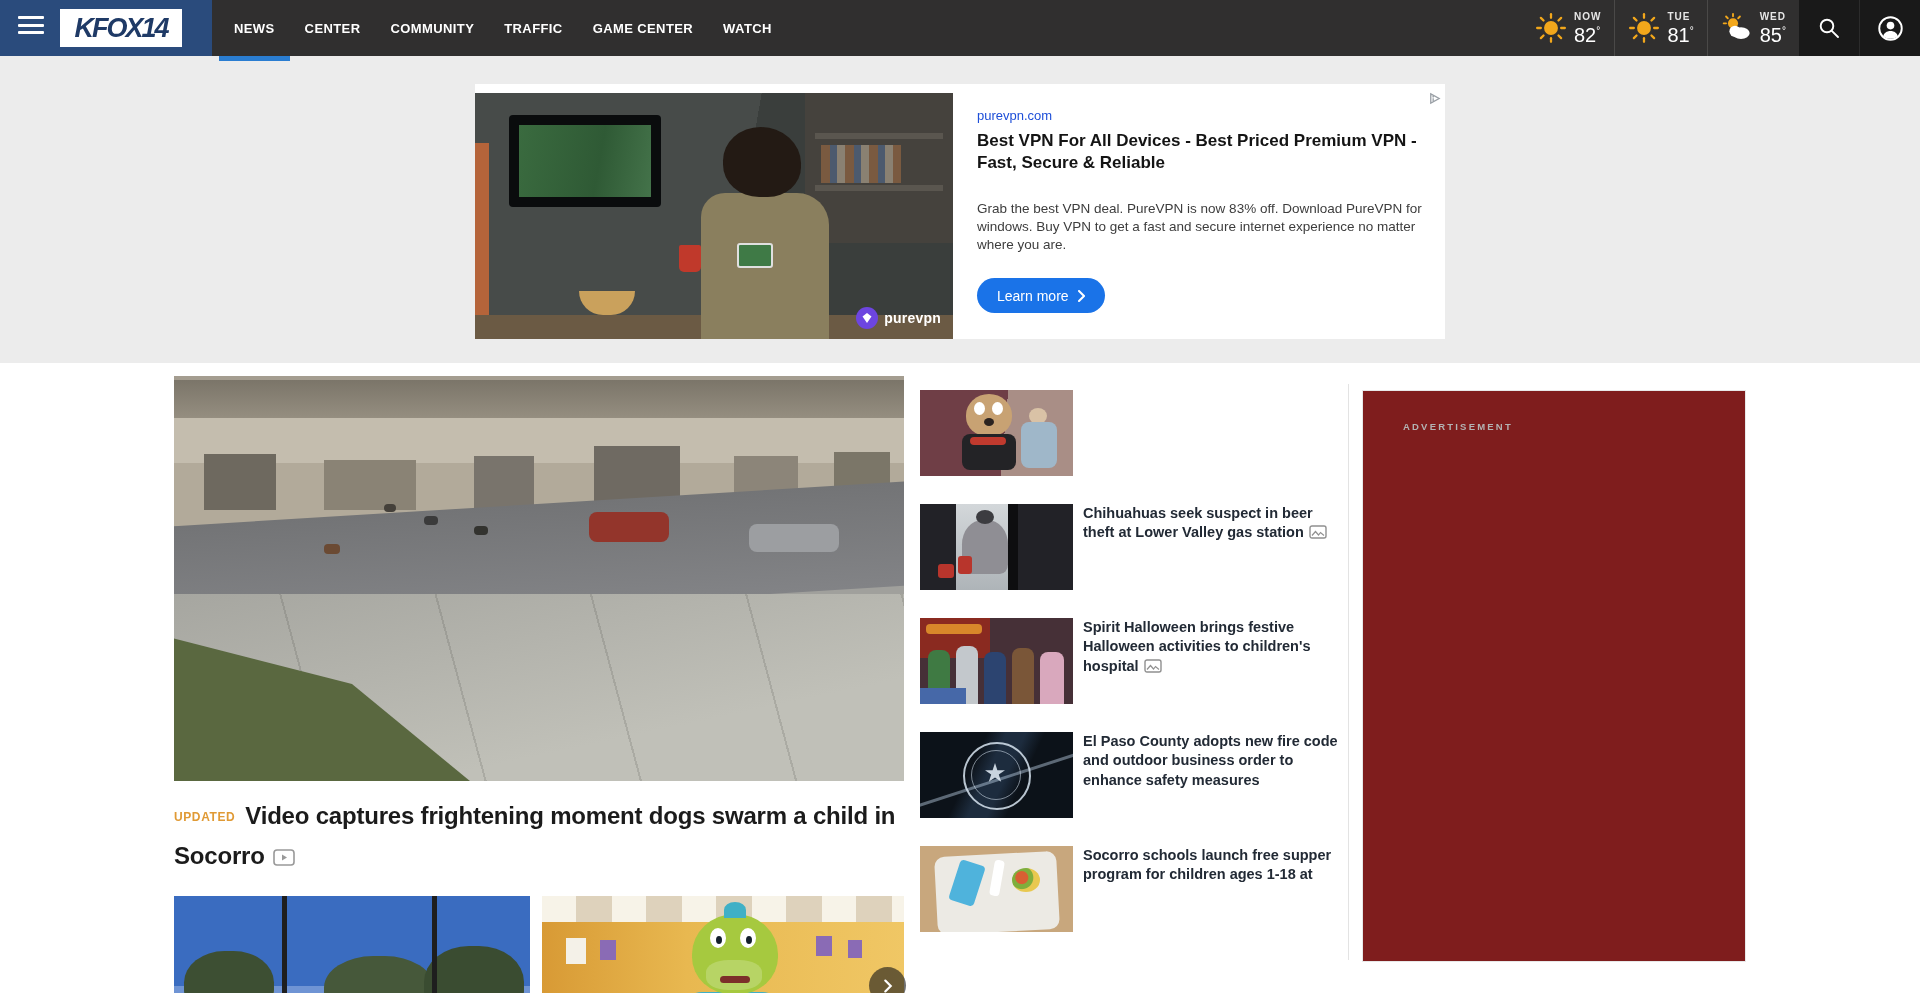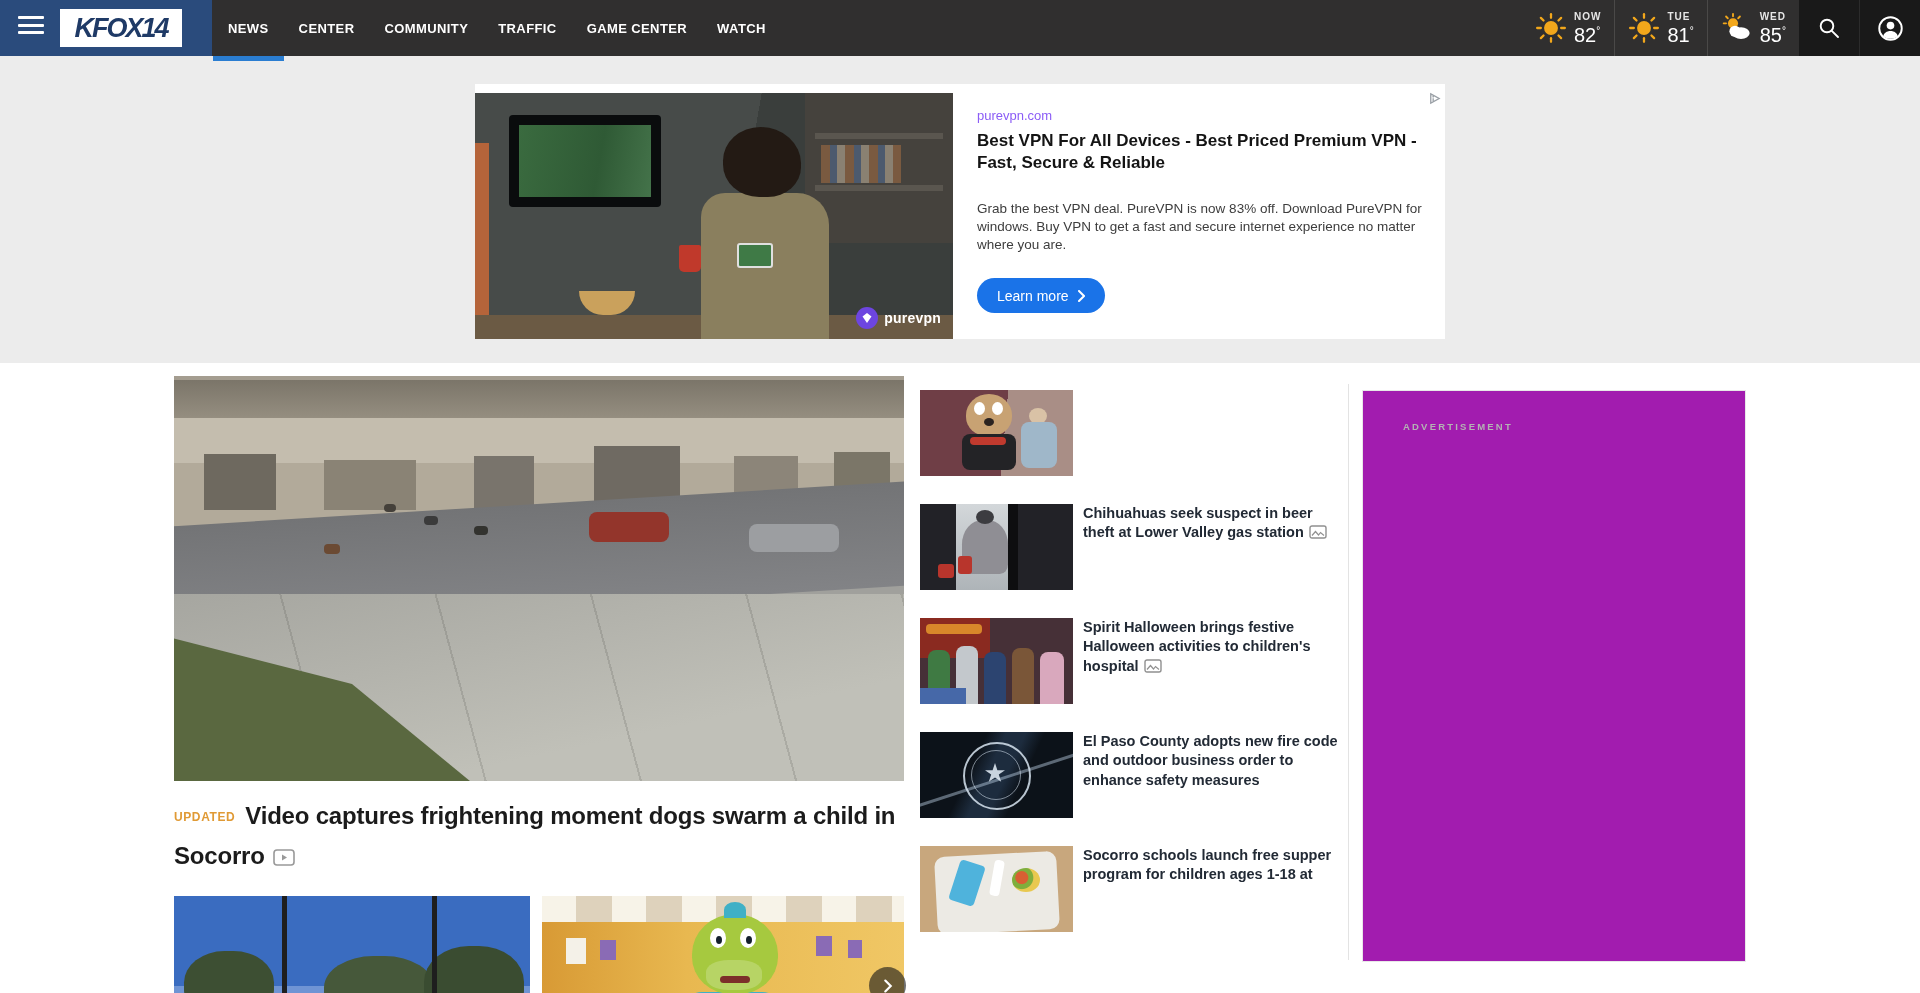--- a/index.html
+++ b/index.html
@@ -9,21 +9,21 @@
 
   
   .navbar{position:absolute;left:0;top:0;width:1920px;height:56px;background:#302f2f;z-index:50;}
   .nav-left{position:absolute;left:0;top:0;width:212px;height:56px;background:#2a4b7c;}
   .hamburger{position:absolute;left:18px;top:16px;width:28px;height:24px;cursor:pointer;}
   .hamburger span{display:block;width:26px;height:3px;background:#fff;margin:0 0 4.5px 0;border-radius:1px;}
   .logo{position:absolute;left:58px;top:7px;width:126px;height:42px;background:#fff;
         box-shadow:inset 0 0 0 2px #2a4b7c, inset 0 0 0 4px #fff;
         display:flex;align-items:center;justify-content:center;}
   .logo span{font-weight:bold;font-style:italic;font-size:27px;letter-spacing:-2px;color:#1f3a66;}
-  .nav-items{position:absolute;left:213px;top:0;height:56px;display:flex;}
+  .nav-items{position:absolute;left:213px;top:0;height:56px;display:flex;padding-left:6px;}
   .nav-item{position:relative;height:56px;display:flex;align-items:center;padding:0 15px;
             color:#fff;font-size:13px;font-weight:bold;letter-spacing:.4px;cursor:pointer;}
   .nav-item.active::after{content:"";position:absolute;left:0;right:0;bottom:-5px;height:5px;background:#2a7dd1;}
   .nav-weather{position:absolute;right:121px;top:0;height:56px;display:flex;}
   .wx{display:flex;align-items:center;gap:7px;padding:0 13px;cursor:pointer;}
   .wx + .wx{border-left:1px solid #4a4948;}
   .wx-col{display:flex;flex-direction:column;align-items:flex-start;line-height:1;}
   .wx-label{font-size:10px;color:#e6e6e6;letter-spacing:1px;font-weight:bold;margin-bottom:3px;}
   .wx-temp{font-size:20px;color:#fff;font-weight:normal;}
   .wx-temp sup{font-size:10px;}
@@ -44,21 +44,21 @@
   .vp-books{left:346px;top:52px;width:80px;height:38px;background:repeating-linear-gradient(90deg,#7a5a40 0 9px,#4c5a6e 9px 16px,#8a8172 16px 24px);}
   .vp-hair{left:248px;top:34px;width:78px;height:70px;background:#231a14;border-radius:52% 56% 46% 50%;}
   .vp-body{left:226px;top:100px;width:128px;height:146px;background:#8a7f5e;border-radius:24px 32px 0 0;}
   .vp-cup{left:204px;top:152px;width:22px;height:27px;background:#c0392b;border-radius:2px 2px 5px 5px;}
   .vp-phone{left:262px;top:150px;width:32px;height:21px;background:#3f7a46;border:2px solid #e0e0e0;border-radius:3px;}
   .vp-table{left:0;top:222px;width:478px;height:24px;background:#6b5a44;}
   .vp-bowl{left:104px;top:198px;width:56px;height:24px;background:#caa15c;border-radius:0 0 28px 28px;}
   .ad-brand{position:absolute;right:12px;bottom:10px;display:flex;align-items:center;gap:6px;}
   .ad-brand-circle{width:22px;height:22px;border-radius:50%;background:#6d45e0;display:flex;align-items:center;justify-content:center;}
   .ad-brand-name{color:#fff;font-size:14px;font-weight:bold;letter-spacing:.2px;}
-  .ad-domain{position:absolute;left:502px;top:24px;font-size:13px;color:#8b5cf6;}
+  .ad-domain{position:absolute;left:502px;top:24px;font-size:13px;color:#1d4ed8;}
   .ad-headline{position:absolute;left:502px;top:46px;width:452px;font-size:17px;font-weight:bold;color:#141414;line-height:1.3;}
   .ad-body{position:absolute;left:502px;top:116px;width:452px;font-size:13.5px;color:#3d3d3d;line-height:1.32;}
   .ad-cta{position:absolute;left:502px;top:194px;height:35px;padding:8px 20px;border-radius:18px;background:#1a73e8;
           display:flex;align-items:center;gap:9px;color:#fff;font-size:14px;cursor:pointer;border:none;}
   .adchoices{position:absolute;right:3px;top:7px;width:15px;height:15px;cursor:pointer;}
 
   
   .main-image{position:absolute;left:174px;top:376px;width:730px;height:405px;overflow:hidden;background:#a0a09c;cursor:pointer;}
   .mi-sky{left:0;top:0;width:730px;height:16px;background:#c6c5c1;}
   .mi-houses{left:0;top:0;width:730px;height:150px;background:linear-gradient(#a49d90 0 22%,#c4bdae 22% 58%,#b2aa9a 58%);}
@@ -163,21 +163,21 @@
   .se-ring2{left:51px;top:18px;width:48px;height:48px;border:1px solid rgba(215,228,240,.55);border-radius:50%;}
   .se-star{left:64px;top:30px;}
   .sc-food{background:#c8a77d;}
   .fd-tray{left:16px;top:8px;width:122px;height:78px;background:#eceae4;border-radius:10px;transform:rotate(-3deg);}
   .fd-milk{left:34px;top:16px;width:26px;height:42px;background:#4fb3dc;border-radius:4px;transform:rotate(18deg);}
   .fd-util{left:72px;top:14px;width:10px;height:36px;background:#fff;border-radius:4px;transform:rotate(10deg);}
   .fd-fruit{left:92px;top:22px;width:28px;height:24px;border-radius:50%;
             background:radial-gradient(circle at 35% 40%,#d85f33 0 6px,#7fae3c 7px 11px,#e8c84f 12px);}
 
   
-  .sidebar-ad{position:absolute;left:1362px;top:390px;width:382px;height:570px;background:#a21caf;border:1px solid #e8e8e8;}
+  .sidebar-ad{position:absolute;left:1362px;top:390px;width:382px;height:570px;background:#7f1d1d;border:1px solid #e8e8e8;}
   .sidebar-ad-label{position:absolute;left:40px;top:30px;font-size:9.5px;color:#b3b3b3;letter-spacing:2.2px;font-weight:bold;}
 </style>
 </head>
 <body>
 
 <div class="page">
 
   <div class="navbar">
     <div class="nav-left">
       <div class="hamburger">

